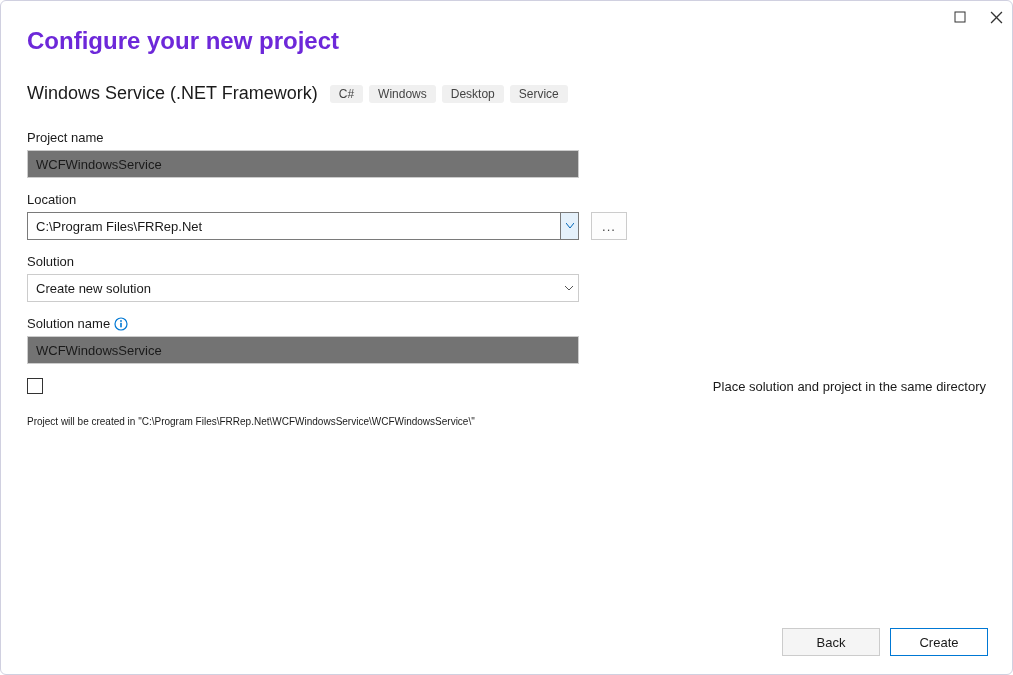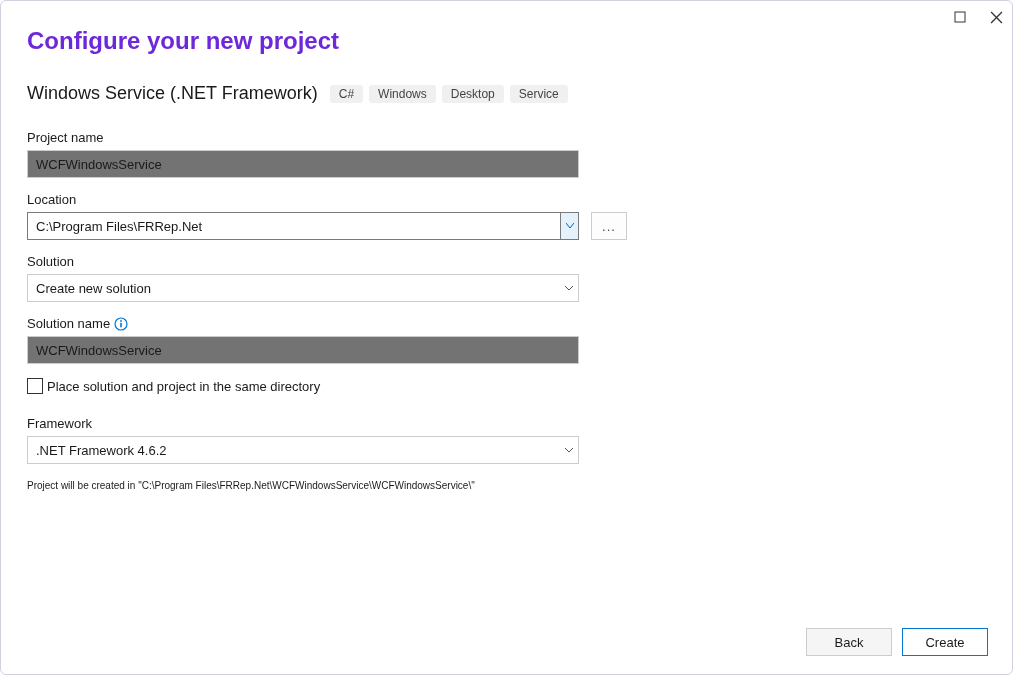--- a/index.html
+++ b/index.html
@@ -141,23 +141,24 @@
       align-items: center;
       justify-content: center;
       font-size: 13px;
       color: #444;
       cursor: pointer;
       letter-spacing: 1px;
     }
     .checkbox-row {
       display: flex;
       align-items: center;
-      gap: 4px;
+      gap: 16px;
       margin-top: 10px;
       margin-bottom: 22px;
+      justify-content: space-between;
     }
     .checkbox {
       width: 16px;
       height: 16px;
       border: 1px solid #333;
       background: #fff;
       cursor: pointer;
     }
     .checkbox-label {
       font-size: 13px;
@@ -169,21 +170,21 @@
       margin-top: 16px;
     }
     .footer {
       position: absolute;
       bottom: 18px;
       right: 24px;
       display: flex;
       gap: 10px;
     }
     .btn {
-      width: 86px;
+      width: 98px;
       height: 28px;
       font-size: 13px;
       border: 1px solid #cccccc;
       background: #f5f5f5;
       cursor: pointer;
       font-family: inherit;
       color: #1a1a1a;
     }
     .btn.primary {
       border: 1px solid #0078d4;
@@ -265,31 +266,20 @@
       </span>
     </div>
     <input type="text" class="text-input" value="WCFWindowsService" style="">
   </div>
 
   <div class="checkbox-row">
     <div class="checkbox"></div>
     <span class="checkbox-label">Place solution and project in the same directory</span>
   </div>
 
-  <div class="form-group">
-    <div class="label">Framework</div>
-    <div class="combo-wrap light">
-      <input type="text" class="combo-input" readonly="" value=".NET Framework 4.6.2" style="">
-      <div class="combo-arrow light">
-        <svg width="8" height="6" viewBox="0 0 8 6">
-          <path d="M0 1 L4 5 L8 1" fill="none" stroke="#555" stroke-width="1"></path>
-        </svg>
-      </div>
-    </div>
-  </div>
 
   <div class="path-info">Project will be created in "C:\Program Files\FRRep.Net\WCFWindowsService\WCFWindowsService\"</div>
 
 </div>
 
 <div class="footer">
   <button class="btn">Back</button>
   <button class="btn primary">Create</button>
 </div>
 

